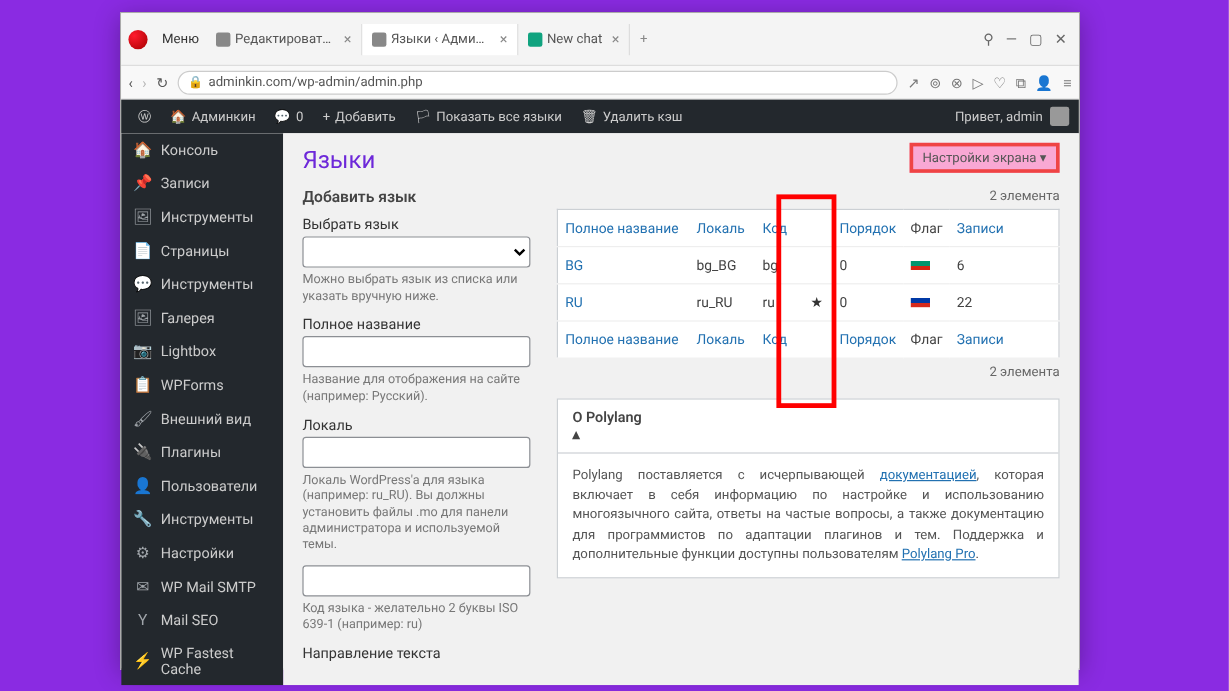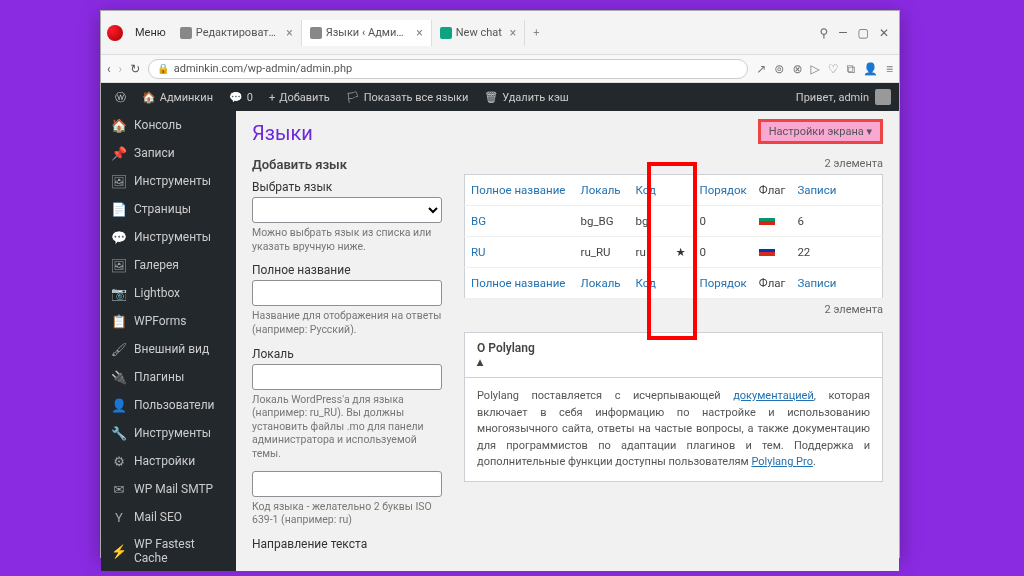--- a/index.html
+++ b/index.html
@@ -204,21 +204,21 @@
 
             <div class="field">
               <label>Выбрать язык</label>
               <select></select>
               <div class="desc">Можно выбрать язык из списка или указать вручную ниже.</div>
             </div>
 
             <div class="field">
               <label>Полное название</label>
               <input type="text" style="">
-              <div class="desc">Название для отображения на ответы (например: Русский).</div>
+              <div class="desc">Название для отображения на сайте (например: Русский).</div>
             </div>
 
             <div class="field">
               <label>Локаль</label>
               <input type="text" style="">
               <div class="desc">Локаль WordPress'а для языка (например: ru_RU). Вы должны установить файлы .mo для панели администратора и используемой темы.</div>
             </div>
 
             <div class="field">
               <input type="text" style="">

